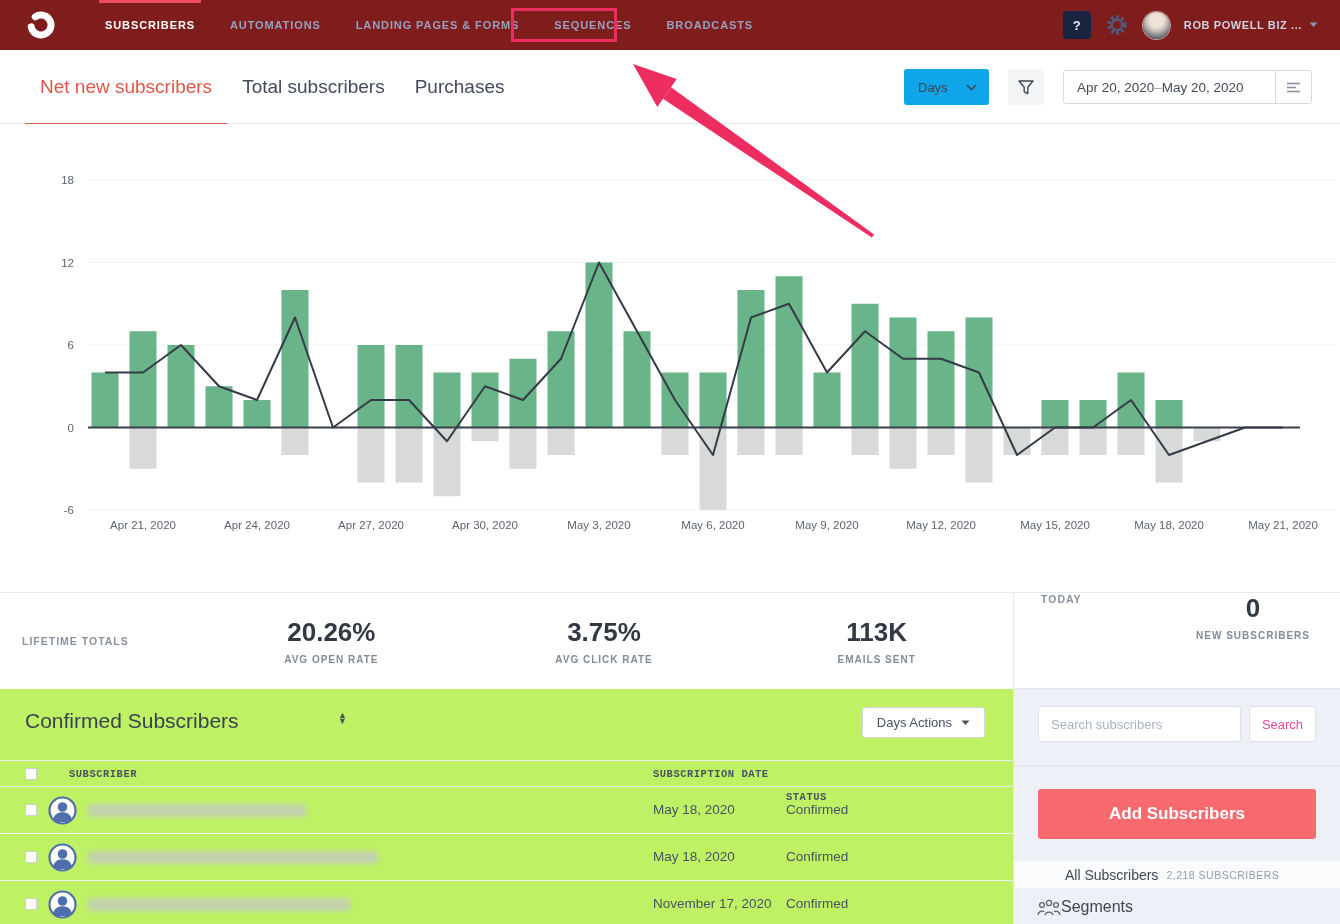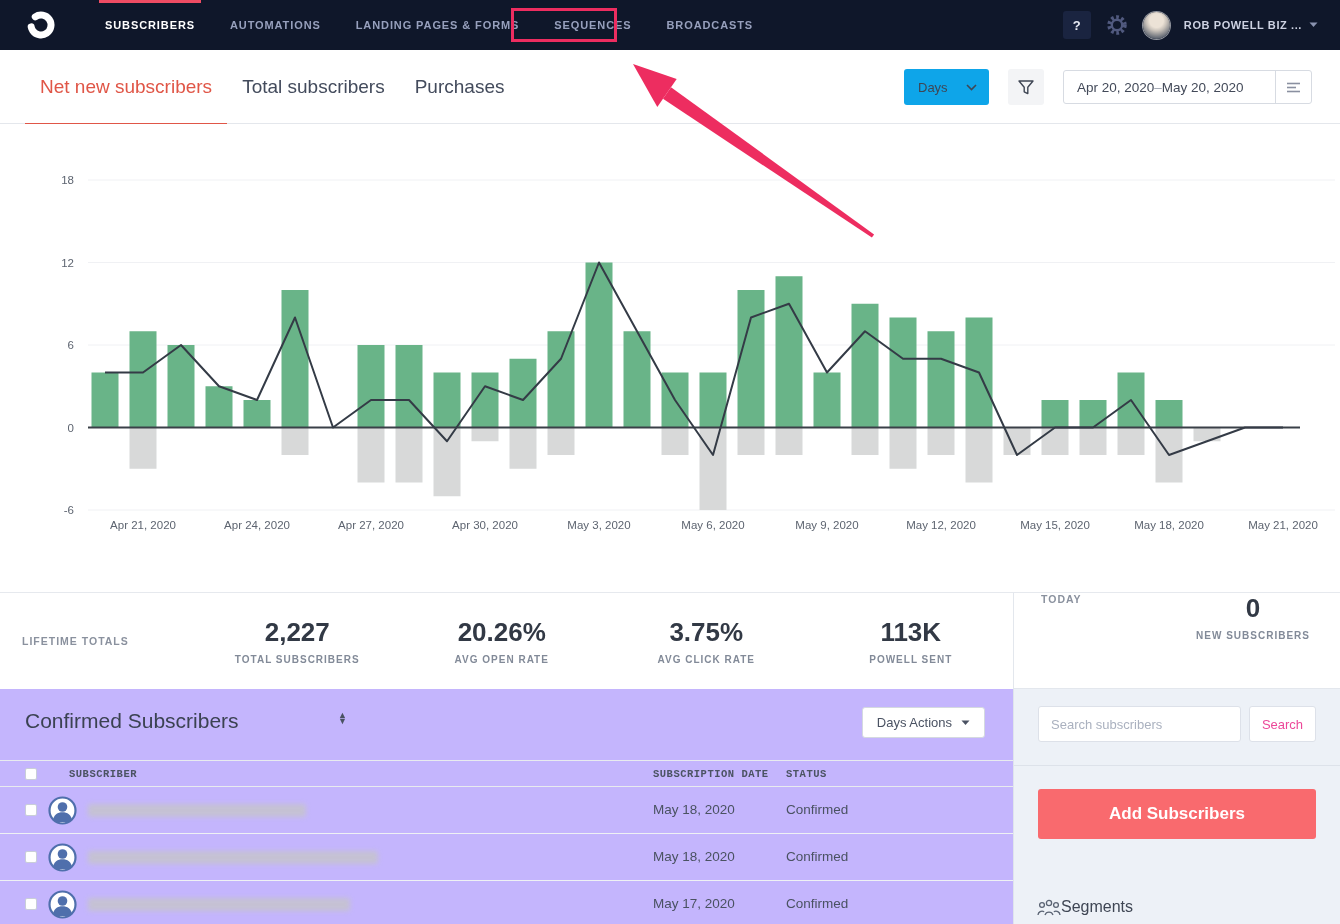--- a/index.html
+++ b/index.html
@@ -1,20 +1,20 @@
 <!DOCTYPE html>
 <html><head>
 <meta charset="utf-8">
 <style>
   * { margin:0; padding:0; box-sizing:border-box; }
   html,body { width:1340px; height:924px; overflow:hidden; background:#fff;
     font-family:"Liberation Sans", sans-serif; }
 
   
-  #nav { position:absolute; left:0; top:0; width:1340px; height:50px; background:#0f172a;padding-left:7px; }
+  #nav { position:absolute; left:0; top:0; width:1340px; height:50px; background:#7f1d1d;padding-left:7px; }
   .logo { position:absolute; left:26px; top:10px; width:30px; height:30px; cursor:pointer; }
   .nav-items { position:absolute; left:105px; top:0; height:50px; display:flex; align-items:center; }
   .nav-item { position:relative; height:50px; display:flex; align-items:center; margin-right:35px;
     font-size:11px; font-weight:bold; letter-spacing:.9px; color:#97a0bd; cursor:pointer; white-space:nowrap; }
   .nav-item.active { color:#ffffff; }
   .nav-item .active-bar { position:absolute; top:0; left:-6px; right:-6px; height:3px; background:#ee4c63; }
   .nav-right { position:absolute; right:22px; top:0; height:50px; display:flex; align-items:center; gap:14px; }
   .help-btn { width:28px; height:28px; background:#1a2440; border:none; border-radius:3px;
     color:#e8ebf4; font-size:13px; font-weight:bold; cursor:pointer; }
   .gear-wrap { width:24px; height:24px; display:flex; align-items:center; justify-content:center; cursor:pointer; }
@@ -66,41 +66,41 @@
   .stat { flex:1; text-align:center; }
   .stat .v { font-size:26px; font-weight:bold; color:#323945; }
   .stat .l { margin-top:6px; font-size:10px; font-weight:bold; letter-spacing:1px; color:#828a98; }
   #stats-right { width:327px; height:97px; border-top:1px solid #e6e9ee; border-left:1px solid #e3e7ed;
     border-bottom:1px solid #e3e7ed; display:flex; justify-content:space-between;
     padding:0 30px 0 27px; background:#fff;gap:42px; }
   .today-label { font-size:10.5px; font-weight:bold; letter-spacing:1px; color:#8a919e; }
   .today-stat { text-align:center; }
 
   
-  #main-lower { position:absolute; left:0; top:689px; width:1013px; height:235px; background:#c4b5fd; }
+  #main-lower { position:absolute; left:0; top:689px; width:1013px; height:235px; background:#bef264; }
   .section-head { position:absolute; left:0; top:0; width:100%; height:71px; }
   .section-title { position:absolute; left:25px; top:20px; font-size:21px; font-weight:normal; color:#3b4252; }
   .sort-ctl { position:absolute; left:338px; top:24px; display:flex; flex-direction:column; line-height:.62;
     font-size:9px; color:#4a5262; cursor:pointer; }
   .bulk-btn { position:absolute; right:28px; top:18px; height:31px; padding:0 14px; background:#fff;
     border:1px solid #d4d9e0; border-radius:3px; font-size:13px; color:#4a5262; display:flex;
     align-items:center; gap:9px; cursor:pointer; }
   .thead { position:absolute; left:0; top:71px; width:100%; height:27px; border-top:1px solid #e8ebef;
     border-bottom:1px solid #e8ebef; }
   .thead span { position:absolute; top:7px; font-size:10.5px; font-weight:bold; letter-spacing:.5px; color:#4b5363;font-family:Liberation Mono, monospace; }
   .cb { position:absolute; width:12px; height:12px; border:1px solid #c9ced8; border-radius:2px;
     background:#fff; cursor:pointer; }
   .trow { position:absolute; left:0; width:100%; height:47px; border-bottom:1px solid #eef1f4; cursor:pointer; }
   .trow .cb { left:25px; top:17px; }
   .p-avatar { position:absolute; left:48px; top:9px; width:29px; height:29px; }
   .blurname { position:absolute; left:88px; top:17px; height:13px; background:#c6c6c6; border-radius:2px;
     filter:blur(2.5px); opacity:.75; }
   .trow .date  { position:absolute; left:653px; top:15px; font-size:13.5px; color:#4a5262; }
   .trow .stat-txt { position:absolute; left:786px; top:15px; font-size:13.5px; color:#4a5262; }
-  .col-subscriber { left:69px; } .col-date { left:653px; } .col-status { left:786px; }
+  .col-subscriber { left:69px; } .col-date { left:653px; } .col-status { left:786px;margin-top:23px; }
   .thead .cb { left:25px; top:7px; }
 
   
   #sidebar { position:absolute; left:1013px; top:689px; width:327px; height:235px; background:#edf1f7;
     border-left:1px solid #dfe4ec; }
   .search-input { position:absolute; left:24px; top:17px; width:203px; height:36px; background:#fff;
     border:1px solid #dde1e9; border-radius:3px; padding:0 12px; font-size:13px; color:#444;
     font-family:"Liberation Sans", sans-serif; }
   .search-input::placeholder { color:#aab1bf; }
   .search-btn { position:absolute; left:235px; top:17px; width:67px; height:36px; background:#fff;
@@ -276,34 +276,30 @@
       <text x="1055" y="405" text-anchor="middle" class="ax">May 15, 2020</text>
       <text x="1169" y="405" text-anchor="middle" class="ax">May 18, 2020</text>
       <text x="1283" y="405" text-anchor="middle" class="ax">May 21, 2020</text>
     </svg>
 </section>
 
 <section id="stats">
   <div id="stats-left">
     <div class="lifetime-label">LIFETIME TOTALS</div>
     <div class="stat">
-      <div class="v">2,227</div>
-      <div class="l">TOTAL SUBSCRIBERS</div>
-    </div>
-    <div class="stat">
       <div class="v">20.26%</div>
       <div class="l">AVG OPEN RATE</div>
     </div>
     <div class="stat">
       <div class="v">3.75%</div>
       <div class="l">AVG CLICK RATE</div>
     </div>
     <div class="stat">
       <div class="v">113K</div>
-      <div class="l">POWELL SENT</div>
+      <div class="l">EMAILS SENT</div>
     </div>
   </div>
   <div id="stats-right">
     <div class="today-label">TODAY</div>
     <div class="today-stat">
       <div class="v stat" style="font-size:26px;font-weight:bold;color:#323945;">0</div>
       <div class="l" style="margin-top:6px;font-size:10px;font-weight:bold;letter-spacing:1px;color:#828a98;">NEW SUBSCRIBERS</div>
     </div>
   </div>
 </section>
@@ -375,30 +371,34 @@
             <clipPath id="pc3">
               <circle cx="14.5" cy="14.5" r="13"></circle>
             </clipPath>
           </defs>
         <circle cx="14.5" cy="14.5" r="13" fill="#fff" stroke="#4f6fac" stroke-width="2.2"></circle>
         <circle cx="14.5" cy="11" r="4.8" fill="#4f6fac"></circle>
         <path d="M4.5 26 C5.5 18.5 9.8 16.3 14.5 16.3 C19.2 16.3 23.5 18.5 24.5 26 Z" fill="#4f6fac" clip-path="url(#pc3)"></path>
       </svg>
     </span>
     <span class="blurname" style="width:262px;"></span>
-    <span class="date">May 17, 2020</span>
+    <span class="date">November 17, 2020</span>
     <span class="stat-txt">Confirmed</span>
   </div>
 </section>
 
 <aside id="sidebar">
   <input class="search-input" type="text" placeholder="Search subscribers" style="">
   <button class="search-btn">Search</button>
   <div class="sb-divider"></div>
   <button class="add-btn">Add Subscribers</button>
+  <div class="list-row">
+    <span class="nm">All Subscribers</span>
+    <span class="ct">2,218 SUBSCRIBERS</span>
+  </div>
   <div class="segments-row">
     <svg width="24" height="17" viewBox="0 0 24 17">
       <circle cx="12" cy="4" r="2.6" fill="none" stroke="#5b6474" stroke-width="1.3"></circle>
       <circle cx="5" cy="6" r="2.4" fill="none" stroke="#5b6474" stroke-width="1.3"></circle>
       <circle cx="19" cy="6" r="2.4" fill="none" stroke="#5b6474" stroke-width="1.3"></circle>
       <path d="M8 16 a4.2 4.2 0 0 1 8 0" fill="none" stroke="#5b6474" stroke-width="1.3"></path>
       <path d="M1 16 a4 4 0 0 1 6.2 -3.2" fill="none" stroke="#5b6474" stroke-width="1.3"></path>
       <path d="M23 16 a4 4 0 0 0 -6.2 -3.2" fill="none" stroke="#5b6474" stroke-width="1.3"></path>
     </svg>
     <span class="nm">Segments</span>

